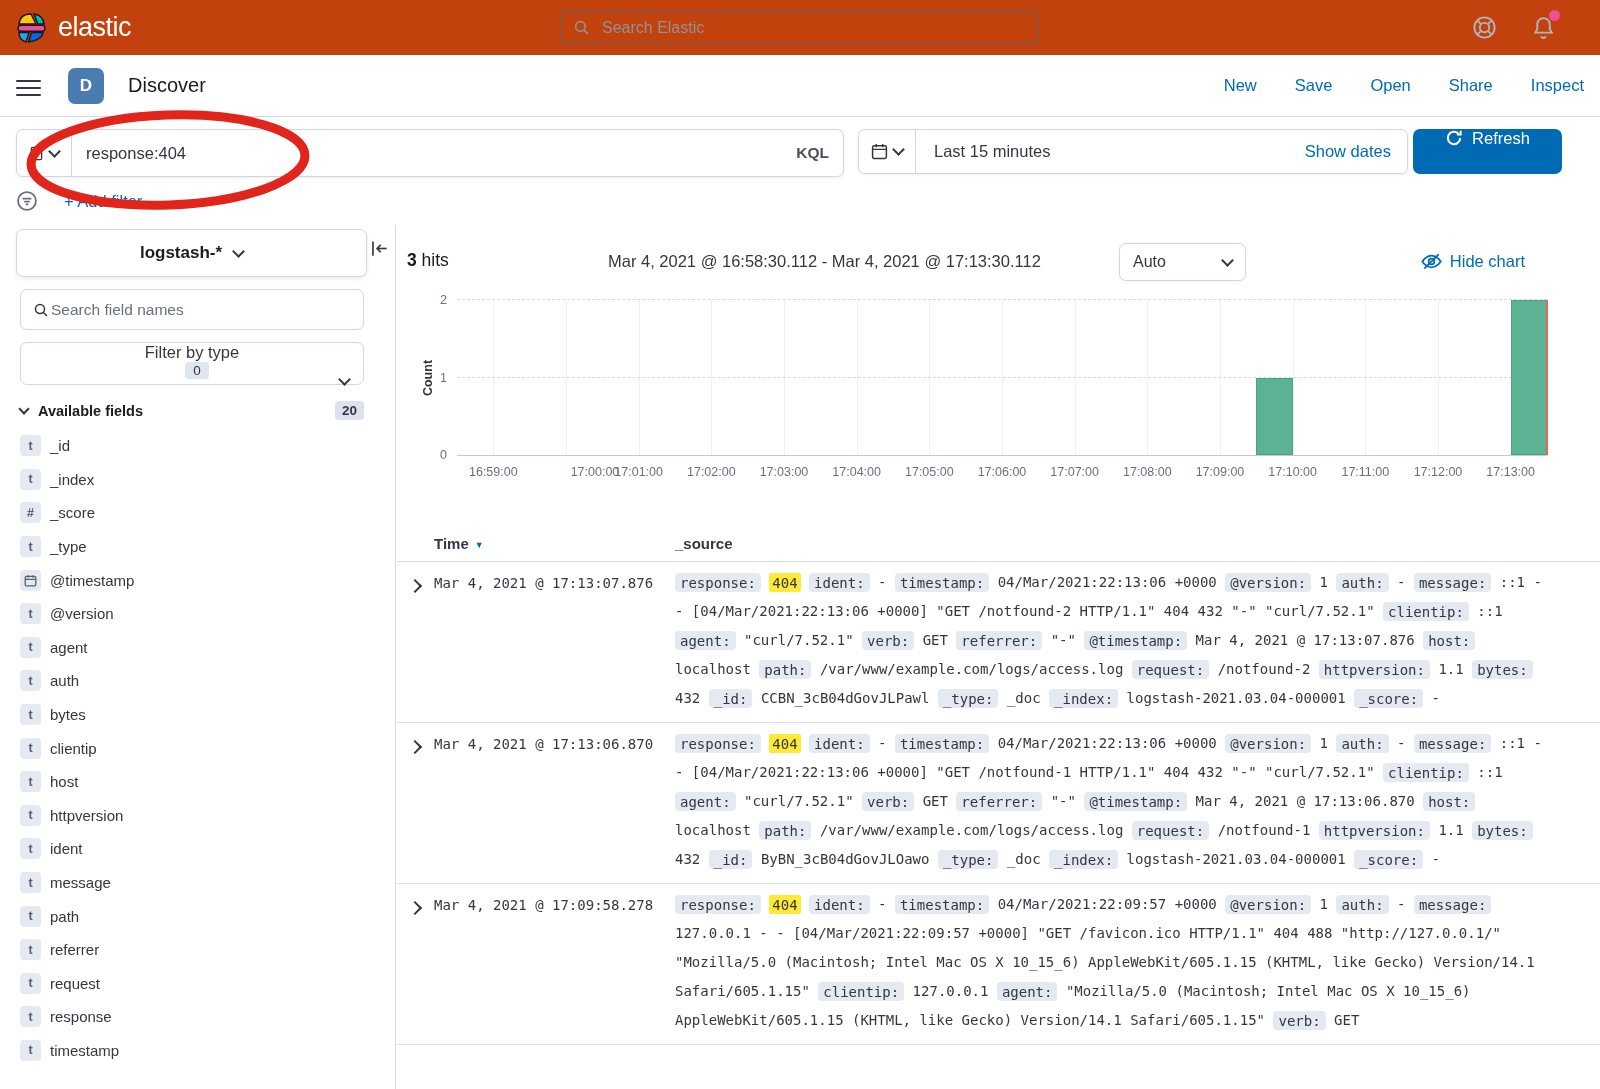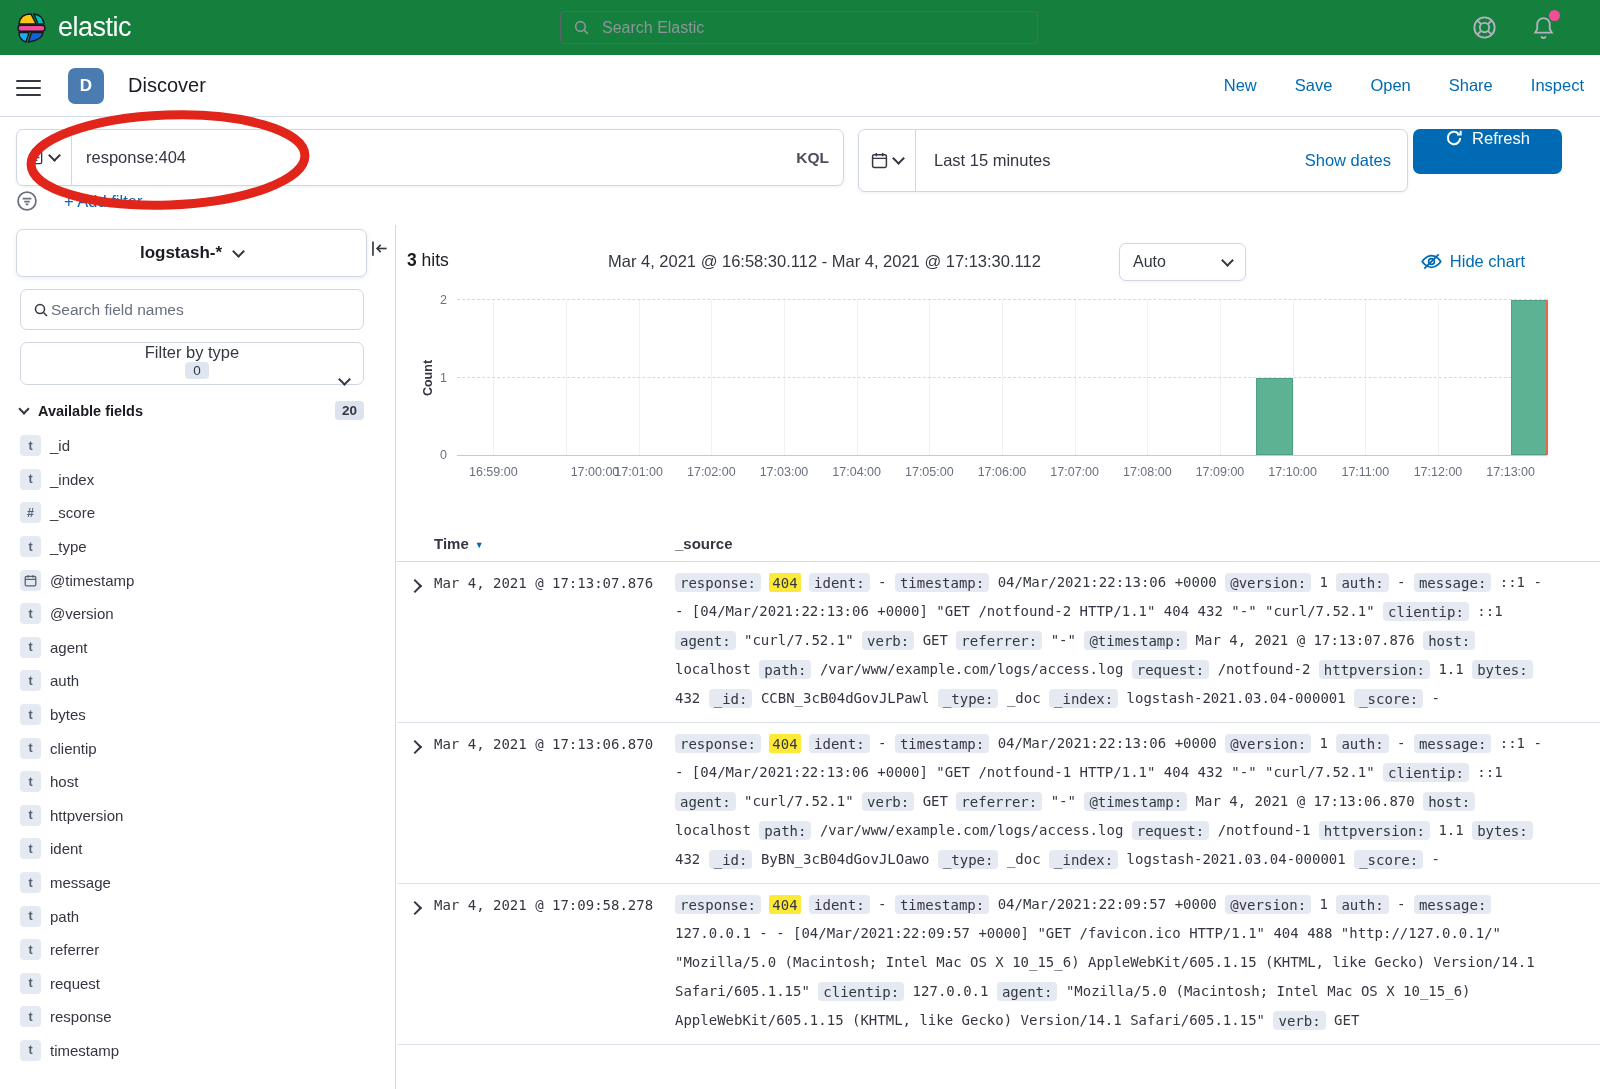--- a/index.html
+++ b/index.html
@@ -1,45 +1,45 @@
 <!DOCTYPE html>
 <html><head>
 <meta charset="utf-8">
 <style>
   html,body{margin:0;padding:0;}
   body{width:1600px;height:1089px;position:relative;overflow:hidden;background:#fff;
        font-family:"Liberation Sans","DejaVu Sans",sans-serif;color:#343741;}
   
-  .topbar{position:absolute;left:0;top:0;width:100%;height:55px;background:#15803d;}
+  .topbar{position:absolute;left:0;top:0;width:100%;height:55px;background:#c2410c;}
   .brand{position:absolute;left:14px;top:0;height:55px;display:flex;align-items:center;gap:10px;cursor:pointer;}
   .brand-text{color:#fff;font-size:27px;font-weight:500;letter-spacing:-.5px;}
   .top-search{position:absolute;left:560px;top:11px;width:478px;height:33px;border:1px solid #5c636f;
       border-radius:4px;display:flex;align-items:center;gap:10px;padding:0 12px;box-sizing:border-box;color:#8e939c;}
   .top-search input{background:transparent;border:0;outline:0;color:#c6c9ce;font-size:16px;flex:1;font-family:inherit;}
   .top-search input::placeholder{color:#8e939c;}
   .top-icons{position:absolute;right:44px;top:0;height:55px;display:flex;align-items:center;gap:34px;}
   .bell{position:relative;display:inline-flex;}
   .dot{position:absolute;right:-4px;top:-5px;width:11px;height:11px;border-radius:50%;background:#f04e98;}
   
   .app-header{position:absolute;top:55px;left:0;width:100%;height:62px;background:#fff;
       border-bottom:1px solid #d3dae6;box-sizing:border-box;}
   .hamburger{position:absolute;left:16px;top:20px;width:25px;cursor:pointer;}
   .hamburger i{display:block;height:2.5px;background:#343741;margin:4.5px 0;border-radius:1px;}
   .space-badge{position:absolute;left:68px;top:13px;width:36px;height:36px;border-radius:7px;background:#4a7cb2;
       color:#fff;font-size:17px;font-weight:600;display:flex;align-items:center;justify-content:center;cursor:pointer;}
   .app-title{position:absolute;left:128px;top:0;height:60px;display:flex;align-items:center;font-size:20px;color:#1a1c21;}
   .header-actions{position:absolute;right:16px;top:0;height:60px;display:flex;align-items:center;gap:38px;}
   .header-actions a{color:#006bb4;font-size:16.5px;text-decoration:none;cursor:pointer;}
   
-  .qbar{position:absolute;left:16px;top:129px;width:828px;height:57px;border:1px solid #d0d7e2;border-radius:7px;
+  .qbar{position:absolute;left:16px;top:129px;width:828px;height:48px;border:1px solid #d0d7e2;border-radius:7px;
       background:#fff;box-sizing:border-box;display:flex;align-items:center;box-shadow:0 1px 3px rgba(152,162,179,.18);}
   .qmenu{width:54px;height:100%;border-right:1px solid #d0d7e2;display:flex;align-items:center;justify-content:center;gap:6px;cursor:pointer;}
   .qinput{flex:1;border:0;outline:0;font-size:16.5px;color:#343741;padding:0 14px;font-family:inherit;background:transparent;}
   .kql{padding:0 14px;font-size:15.5px;font-weight:600;color:#4a4f59;cursor:pointer;}
-  .datebar{position:absolute;left:858px;top:129px;width:550px;height:63px;border:1px solid #d0d7e2;border-radius:7px;
+  .datebar{position:absolute;left:858px;top:129px;width:550px;height:45px;border:1px solid #d0d7e2;border-radius:7px;
       background:#fff;box-sizing:border-box;display:flex;align-items:center;box-shadow:0 1px 3px rgba(152,162,179,.18);}
   .datebtn{width:56px;height:100%;border-right:1px solid #d0d7e2;display:flex;align-items:center;justify-content:center;gap:6px;cursor:pointer;}
   .datetext{padding-left:18px;font-size:16.5px;color:#343741;cursor:pointer;}
   .showdates{margin-left:auto;padding-right:16px;color:#006bb4;font-size:16.5px;cursor:pointer;}
   .refresh-btn{position:absolute;left:1413px;top:129px;width:149px;height:45px;border-radius:7px;background:#006bb4;
       color:#fff;display:flex;justify-content:center;gap:9px;font-size:16.5px;cursor:pointer;}
   .filter-row{position:absolute;left:16px;top:190px;display:flex;align-items:center;gap:26px;}
   .add-filter{color:#006bb4;font-size:16.5px;cursor:pointer;}
   
   .chev{display:inline-block;width:7px;height:7px;border-right:2px solid #343741;border-bottom:2px solid #343741;

